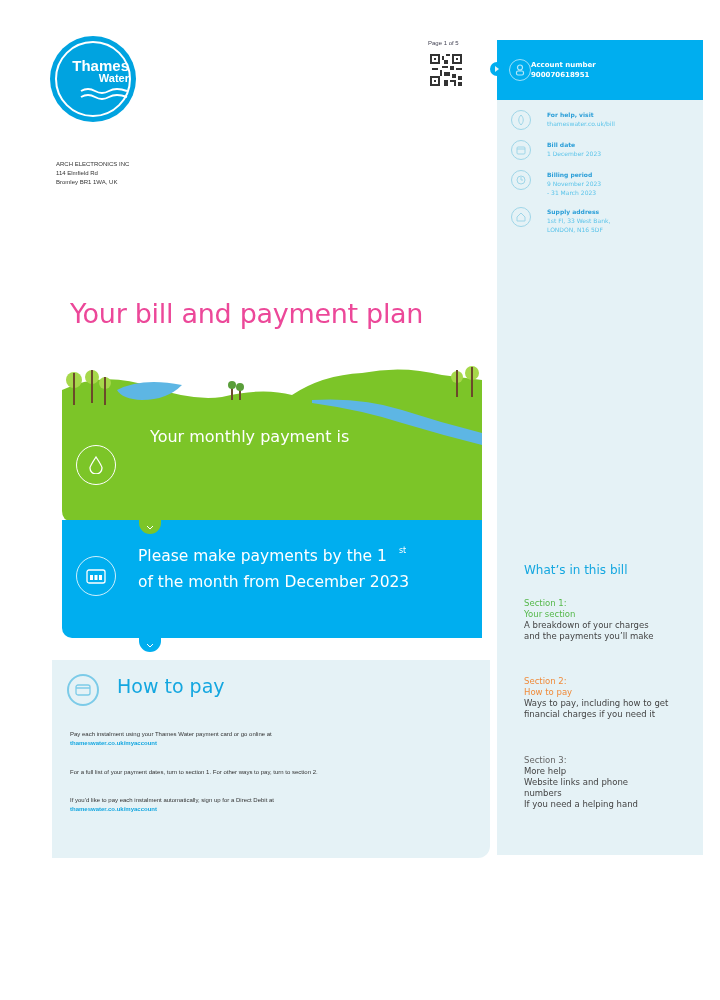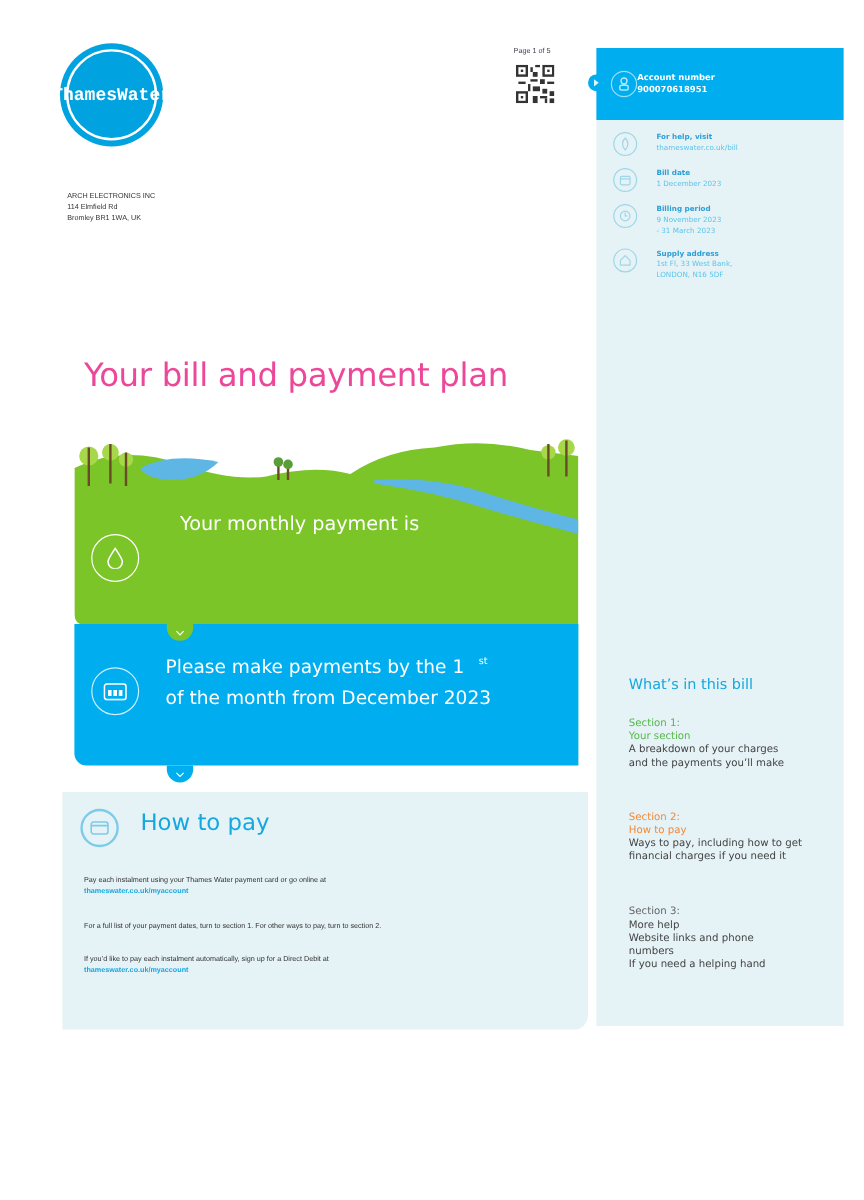--- a/index.html
+++ b/index.html
@@ -1,21 +1,21 @@
 <!DOCTYPE html>
 <html><head>
 <meta charset="utf-8">
 <style>
   * { box-sizing: border-box; margin: 0; padding: 0; }
   body { width: 720px; height: 1000px; background: #fff; font-family: "DejaVu Sans", sans-serif; position: relative; overflow: hidden; color: #333; }
 
   .logo { position: absolute; left: 50px; top: 36px; width: 86px; height: 86px; border-radius: 50%; background: #00a3e0; display: flex; align-items: center; justify-content: center; }
-  .logo-inner { width: 76px; height: 76px; border-radius: 50%; border: 2px solid #fff; display: flex; flex-direction: row; align-items: center; justify-content: center; color: #fff; font-family: Liberation Mono, monospace; font-weight: bold; line-height: 1; }
+  .logo-inner { width: 76px; height: 76px; border-radius: 50%; border: 2px solid #fff; display: flex; flex-direction: column; align-items: flex-end; justify-content: center; color: #fff; font-family: Liberation Sans, sans-serif; font-weight: bold; line-height: 1; }
   .logo-inner .l1 { font-size: 15px; }
-  .logo-inner .l2 { font-size: 15px; }
+  .logo-inner .l2 { font-size: 11px; }
   .logo-inner svg { margin-top: 3px; }
 
   .address { position: absolute; left: 56px; top: 160px; font-family: "Liberation Sans", sans-serif; font-size: 6px; line-height: 9px; color: #333; }
 
   .page-no { position: absolute; left: 428px; top: 40px; font-size: 6px; color: #445; font-family: "Liberation Sans", sans-serif; }
   .qr { position: absolute; left: 430px; top: 54px; width: 32px; height: 32px; }
 
   .sidebar { position: absolute; left: 497px; top: 40px; width: 206px; height: 815px; background: #e5f2f6; }
   .sb-head { height: 60px; background: #00aeef; position: relative; display: flex; align-items: center; padding-left: 12px; }
   .sb-head .tab { position: absolute; left: -7px; top: 22px; width: 14px; height: 14px; border-radius: 50%; background: #00aeef; }

